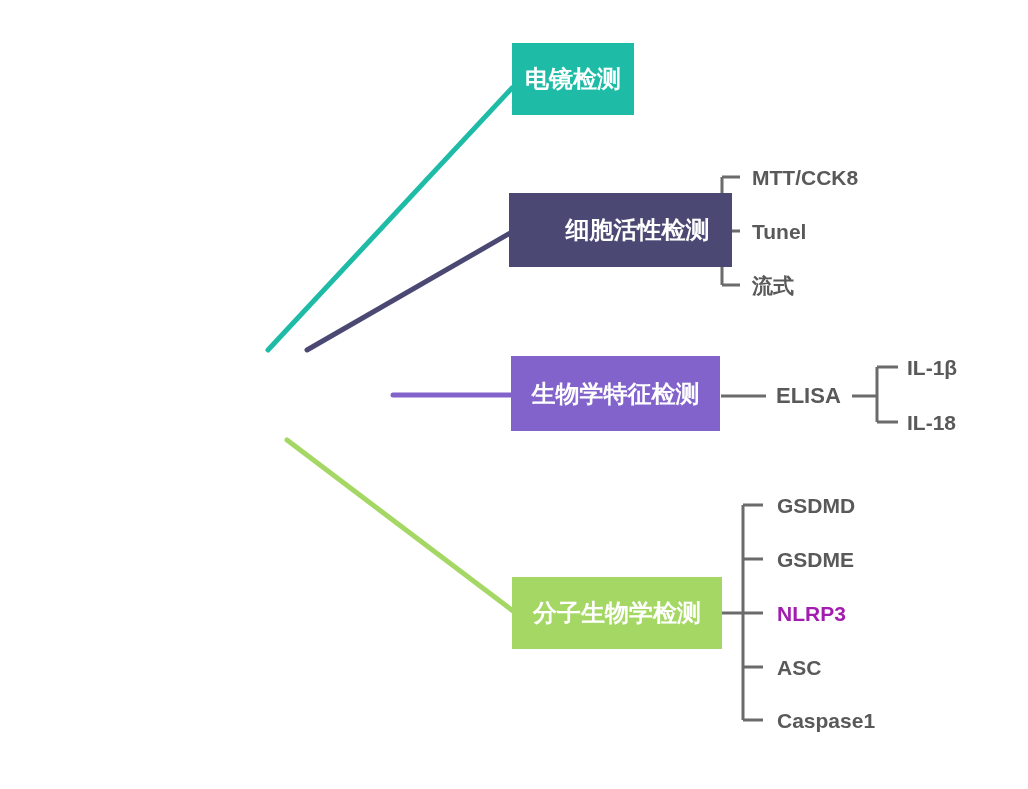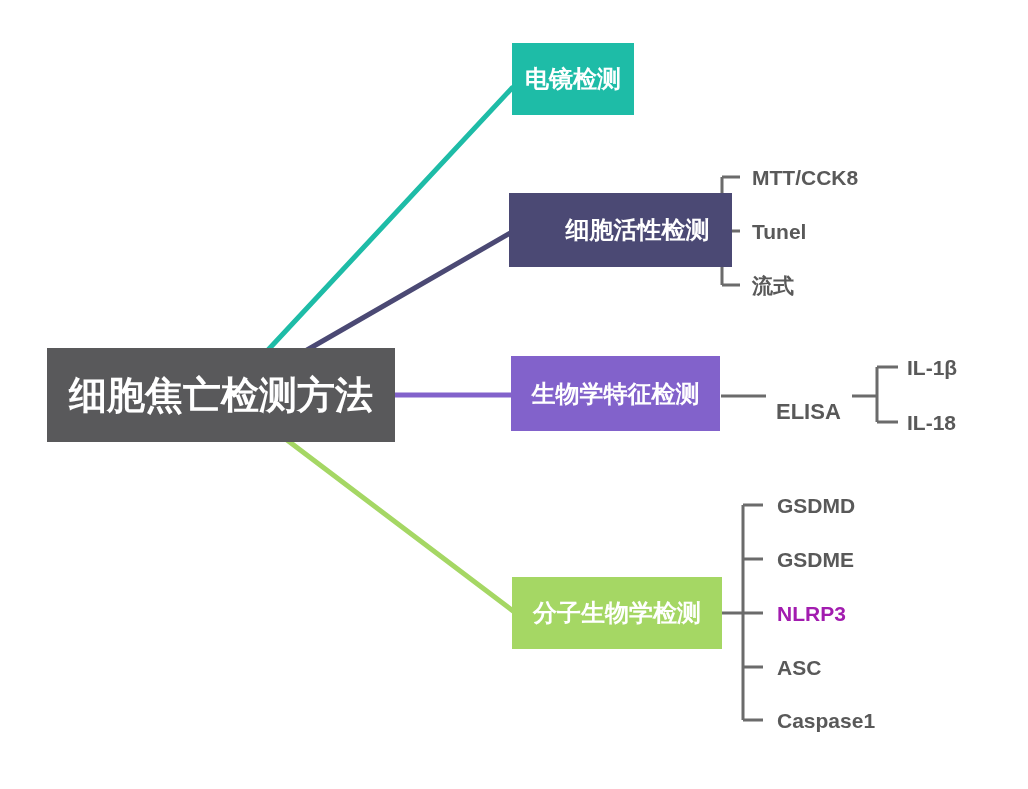--- a/index.html
+++ b/index.html
@@ -35,21 +35,21 @@
     position: absolute;
     transform: translateY(-50%);
     font-weight: bold;
     font-size: 21px;
     white-space: nowrap;
     line-height: 1;
   }
   .leaf-mtt      { left: 752px; top: 177px; }
   .leaf-tunel    { left: 752px; top: 231px; }
   .leaf-flow     { left: 752px; top: 285px; }
-  .leaf-elisa    { left: 776px; top: 396px; font-size: 22px; margin-top: 16px; }
+  .leaf-elisa    { left: 776px; top: 396px; font-size: 22px; }
   .leaf-il1b     { left: 907px; top: 367px; }
   .leaf-il18     { left: 907px; top: 422px; }
   .leaf-gsdmd    { left: 777px; top: 505px; }
   .leaf-gsdme    { left: 777px; top: 559px; }
   .leaf-nlrp3    { left: 777px; top: 613px; }
   .leaf-asc      { left: 777px; top: 667px; text-align: center; }
   .leaf-caspase1 { left: 777px; top: 720px; }
 </style>
 </head>
 <body>
@@ -63,23 +63,20 @@
     <line x1="393" y1="395" x2="513" y2="395" stroke-width="5" stroke-linecap="round" stroke="#8262CB"></line>
     <line x1="287" y1="440" x2="513" y2="611" stroke-width="5" stroke-linecap="round" stroke="#A5D764"></line>
 
     <path d="M698 231 H722 M722 177 V285 M722 177 H740 M722 231 H740 M722 285 H740" fill="none" stroke-width="3" stroke="#6B6B6B"></path>
 
     <path d="M721 396 H766 M852 396 H877 M877 367 V422 M877 367 H898 M877 422 H898" fill="none" stroke-width="3" stroke="#6B6B6B"></path>
 
     <path d="M722 613 H743 M743 505 V720 M743 505 H763 M743 559 H763 M743 613 H763 M743 667 H763 M743 720 H763" fill="none" stroke-width="3" stroke="#6B6B6B"></path>
   </svg>
 
-  <div class="node node-root" style="background-color: rgb(89, 89, 91); color: rgb(255, 255, 255);">
-    <span>细胞焦亡检测方法</span>
-  </div>
 
   <div class="node node-b0" style="background-color: rgb(30, 188, 167);">
     <span>电镜检测</span>
   </div>
 
   <div class="node node-b1" style="background-color: rgb(75, 73, 116); padding-left: 34px;">
     <span>细胞活性检测</span>
   </div>
 
   <div class="node node-b3" style="background-color: rgb(165, 215, 100);">

